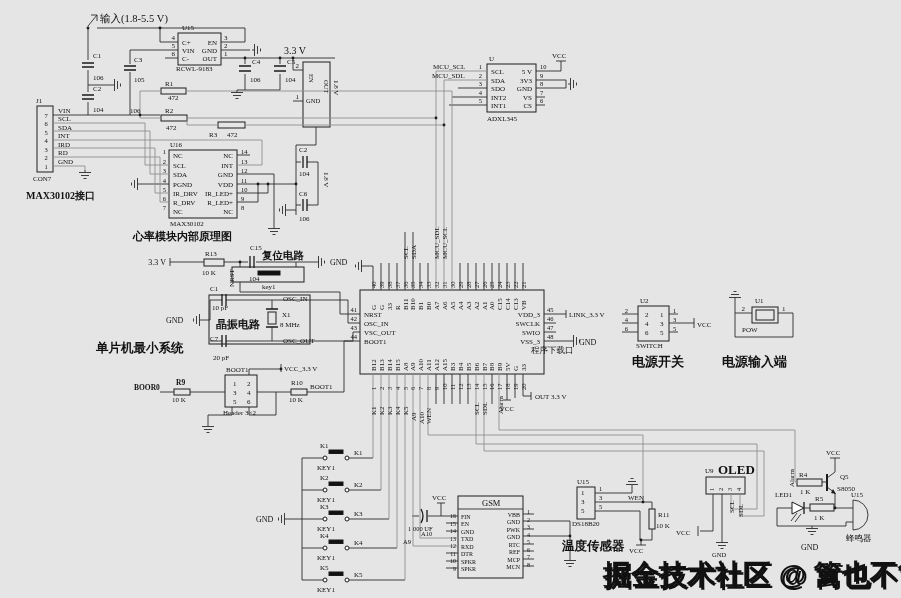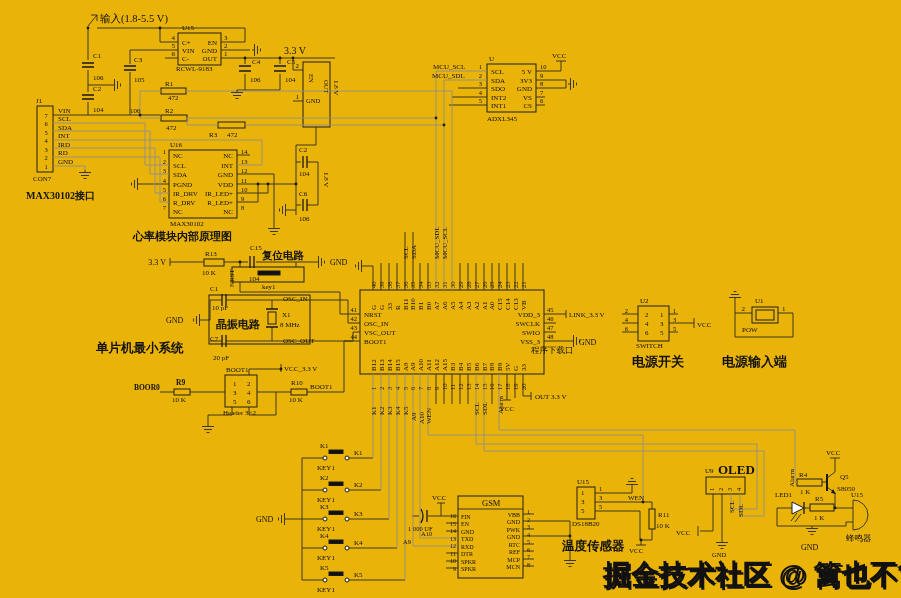--- a/index.html
+++ b/index.html
@@ -1,16 +1,16 @@
 <!DOCTYPE html>
 <html><head>
 <meta charset="utf-8">
 <style>
   html,body{margin:0;padding:0;background:#ffffff;}
-  .stage{position:relative;width:901px;height:598px;background:#eab308;overflow:hidden;}
+  .stage{position:relative;width:901px;height:598px;background:#e5e5e5;overflow:hidden;}
   svg{font-family:"Liberation Serif","DejaVu Serif",serif;}
   .w{stroke:#2a2a2a;stroke-width:0.9;fill:none;}
   .wl{stroke:#8f8f8f;stroke-width:0.9;fill:none;}
   .p{stroke:#1a1a1a;stroke-width:1.3;fill:none;}
   .bx{stroke:#1f1f1f;stroke-width:1;fill:none;}
   .tb{stroke:#1a1a1a;stroke-width:2;fill:none;}
   text{fill:#111111;}
 </style>
 </head>
 <body>

